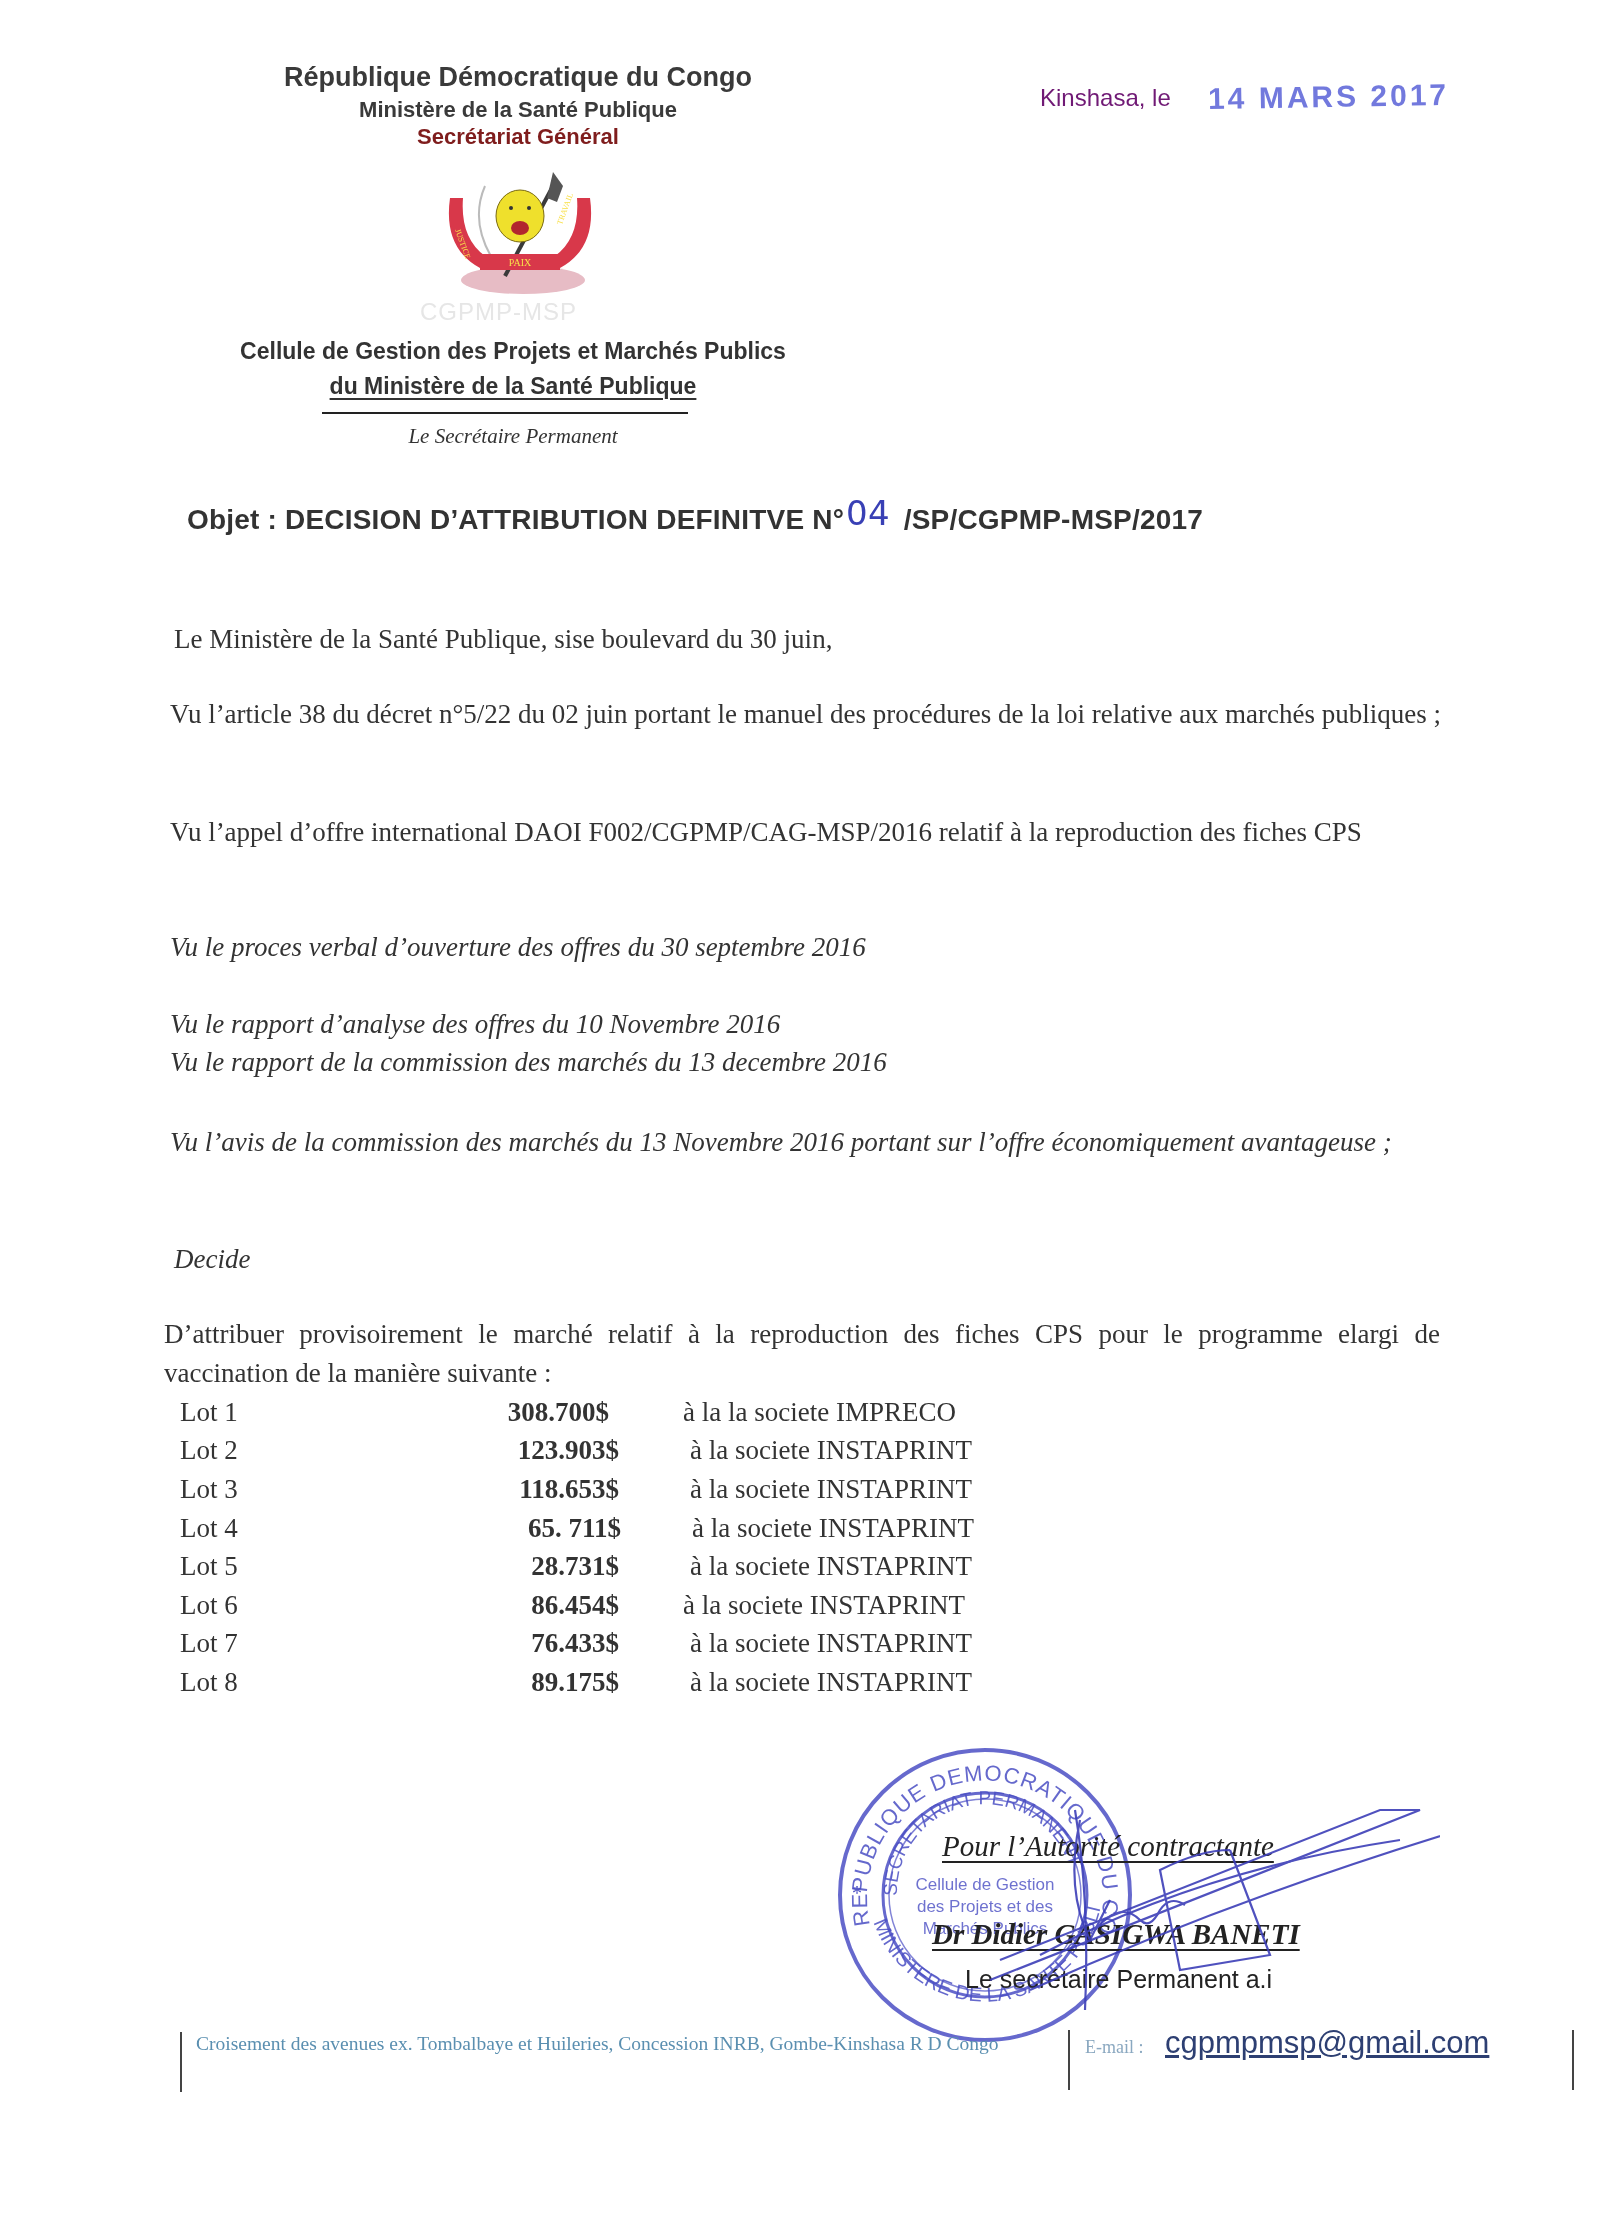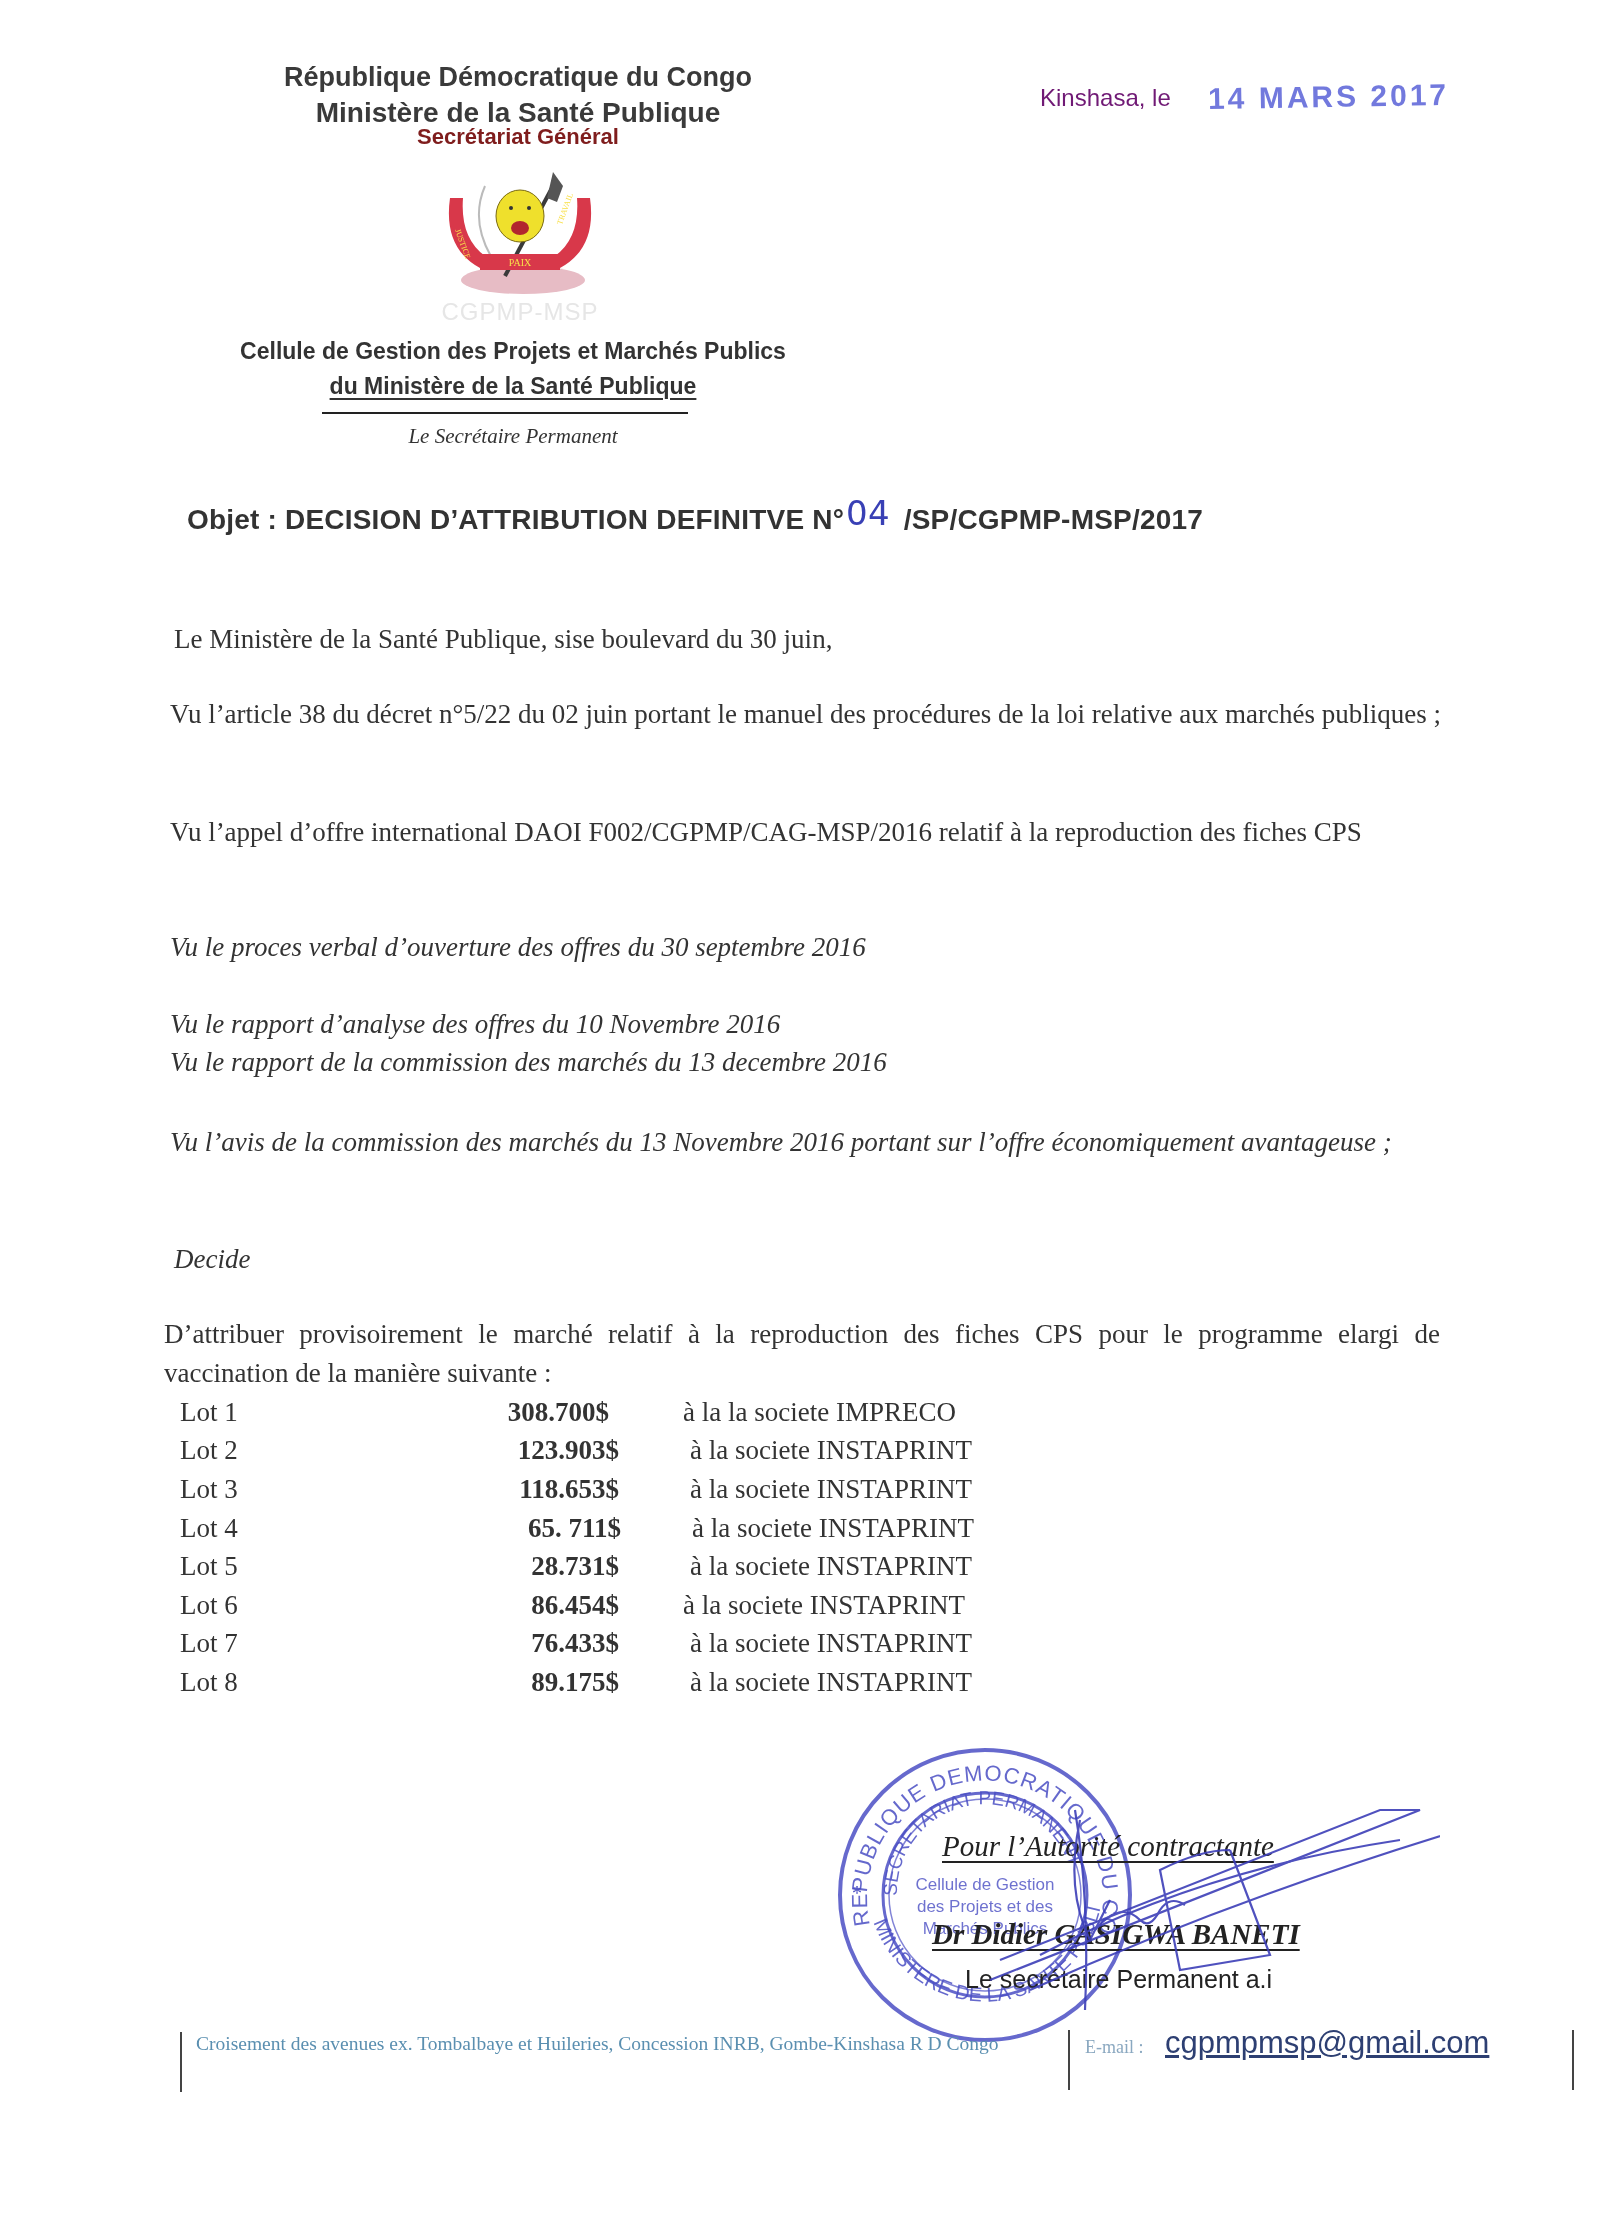--- a/index.html
+++ b/index.html
@@ -2,26 +2,26 @@
 <html><head>
 <meta charset="utf-8">
 <style>
   html, body { margin:0; padding:0; }
   body { width:1623px; height:2235px; background:#ffffff; position:relative; overflow:hidden; color:#2a2a2a; }
   .abs { position:absolute; white-space:nowrap; }
   .sans { font-family:"Liberation Sans", sans-serif; }
   .serif { font-family:"Liberation Serif", serif; }
   .cond { font-family:"Liberation Sans", sans-serif; }
   .hdr1 { font-weight:bold; font-size:27px; color:#3a3a3a; left:253px; top:62px; width:530px; text-align:center; }
-  .hdr2 { font-weight:bold; font-size:28px; color:#3a3a3a; left:253px; top:97px; width:530px; text-align:center; }
+  .hdr2 { font-weight:bold; font-size:22px; color:#3a3a3a; left:253px; top:97px; width:530px; text-align:center; }
   .hdr3 { font-weight:bold; font-size:22px; color:#7f1d1d; left:253px; top:124px; width:530px; text-align:center; }
   .place { left:1040px; top:84px; font-size:24px; color:#701a75; }
   .stamp-date { left:1208px; top:80px; font-size:30px; color:#5a62d8; font-weight:bold; letter-spacing:3px; transform:rotate(-1deg); opacity:.85; }
   .emblem { left:425px; top:168px; width:190px; height:130px; }
-  .cgpmp { left:420px; top:298px; width:200px; text-align:center; font-size:24px; color:#e6e6e6; letter-spacing:1px; }
+  .cgpmp { left:420px; top:298px; width:200px; text-align:left; font-size:24px; color:#e6e6e6; letter-spacing:1px; }
   .cell1 { left:228px; top:338px; font-size:23px; font-weight:bold; color:#333; width:570px; text-align:center; }
   .cell2 { left:228px; top:373px; font-size:23px; font-weight:bold; color:#333; width:570px; text-align:center; }
   .cell2 span { text-decoration:underline; text-underline-offset:4px; }
   .rule { left:322px; top:412px; width:366px; height:2px; background:#222; }
   .perm { left:228px; top:424px; width:570px; text-align:center; font-size:21px; font-style:italic; color:#333; }
   .objet { left:187px; top:497px; font-size:28px; font-weight:bold; color:#333; letter-spacing:.2px; }
   .objet .num { color:#3940b5; font-family:"DejaVu Sans", sans-serif; font-weight:normal; font-size:34px; margin:0 14px 0 2px; position:relative; top:-4px; }
   .body { left:170px; width:1280px; font-size:27px; color:#333; white-space:normal; line-height:39px; }
   .just { text-align:justify; text-align-last:left; }
   .ital { font-style:italic; }

